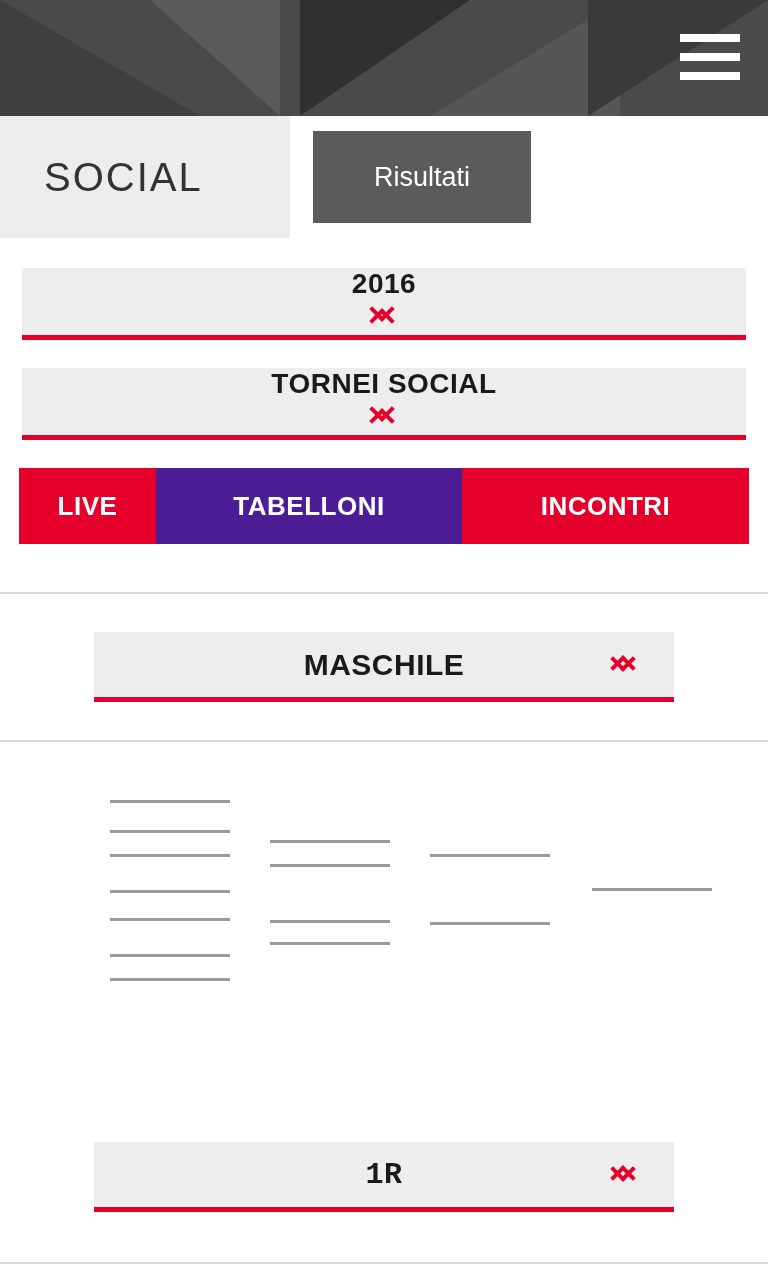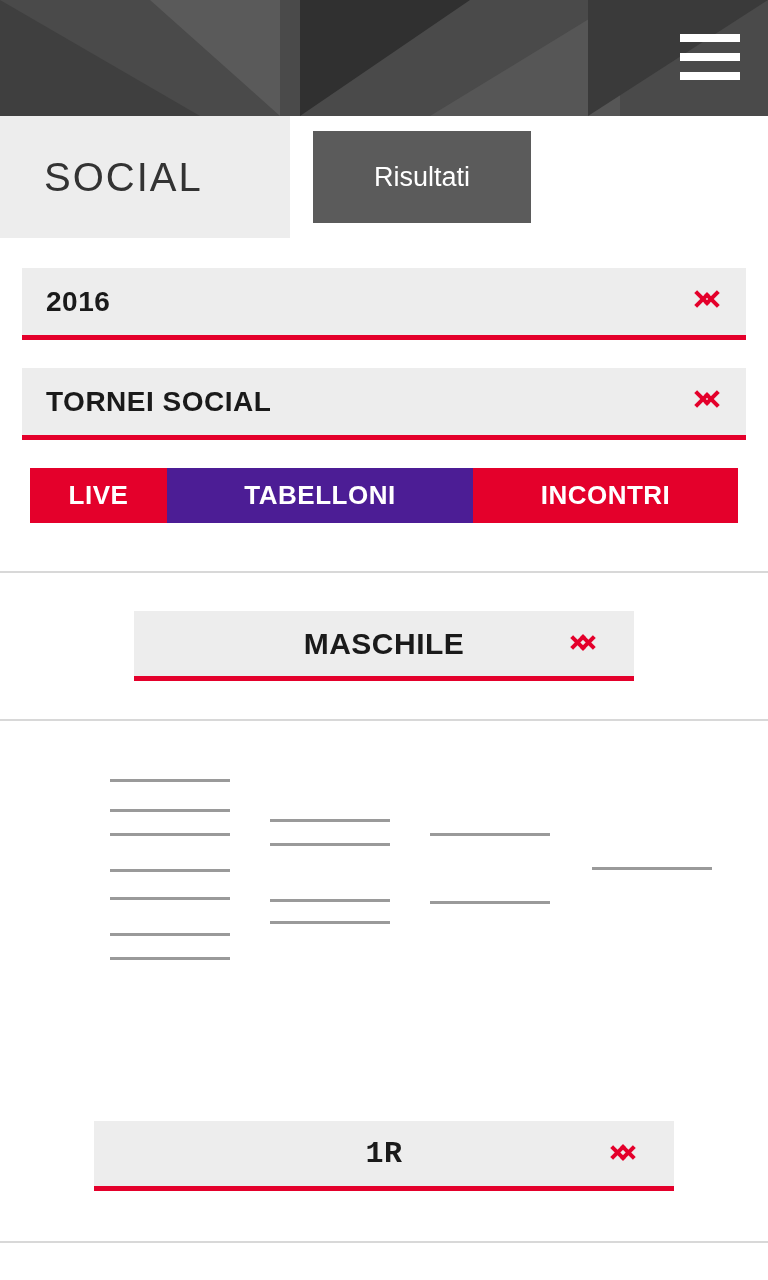--- a/index.html
+++ b/index.html
@@ -100,20 +100,21 @@
     position: relative;
   }
   .select-box {
     height: 72px;
     background: #ededed;
     display: flex;
     align-items: center;
     padding: 0 24px;
     border-bottom: 5px solid #e4002b;
     cursor: pointer;
+    flex-direction: column;
   }
   .select-box .sel-label {
     font-size: 28px;
     font-weight: bold;
     color: #1a1a1a;
     flex: 1;
     letter-spacing: 0.5px;
   }
   .chev {
     width: 26px;
@@ -133,23 +134,23 @@
   .chev::before { top: 9px; transform: rotate(-135deg); }
   .chev::after  { top: 0px; transform: rotate(45deg); }
   .chev.spaced::before { top: 11px; }
   .chev.spaced::after  { top: -1px; }
 
   .gap-16 { height: 28px; }
   .gap-top { height: 30px; }
 
   
   .navrow {
-    margin: 0 30px;
-    display: flex;
-    height: 55px;
+    margin: 0 19px;
+    display: flex;
+    height: 76px;
   }
   .nav-cell {
     display: flex;
     align-items: center;
     justify-content: center;
     color: #ffffff;
     font-size: 26px;
     font-weight: bold;
     letter-spacing: 0.5px;
     cursor: pointer;
@@ -159,21 +160,21 @@
   .nav-inc  { background: #e4002b; flex: 1; }
 
   .hr-line {
     height: 2px;
     background: #d8d8d8;
     margin-top: 48px;
   }
 
   
   .center-select {
-    width: 500px;
+    width: 580px;
     margin: 38px auto 18px auto;
   }
   .center-select .select-box {
     justify-content: center;
     position: relative;
     height: 70px;
   }
   .center-select .sel-label {
     flex: 0 0 auto;
     text-align: center;

